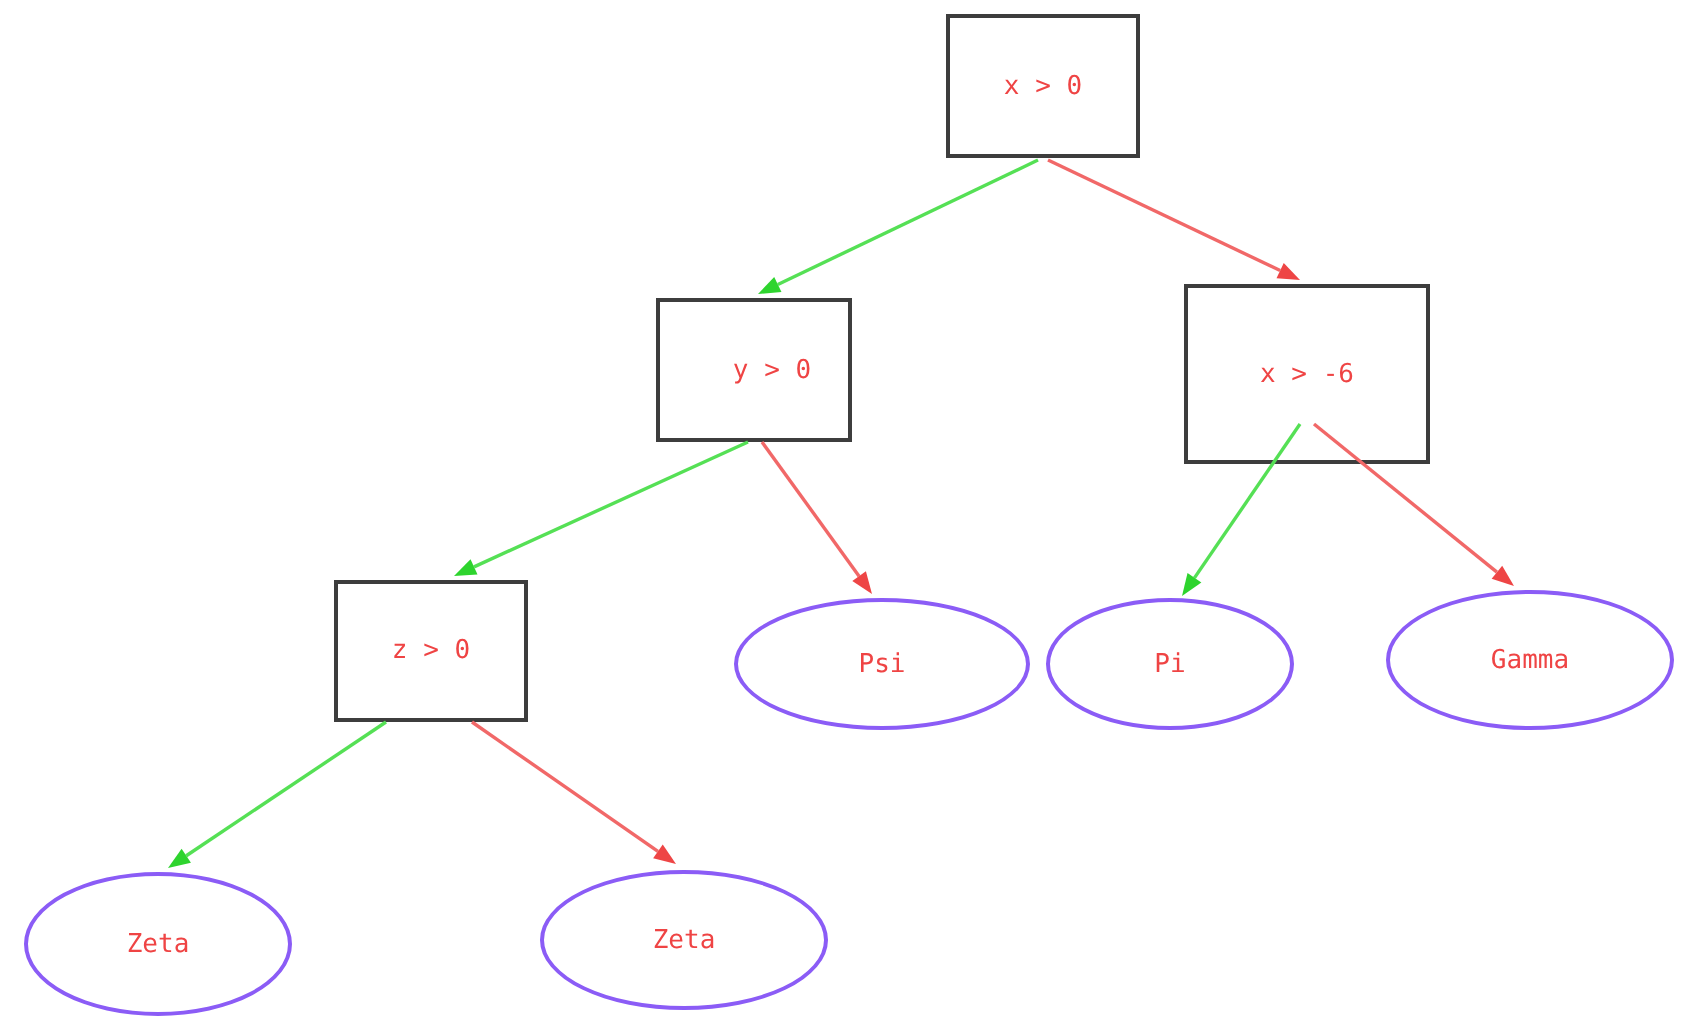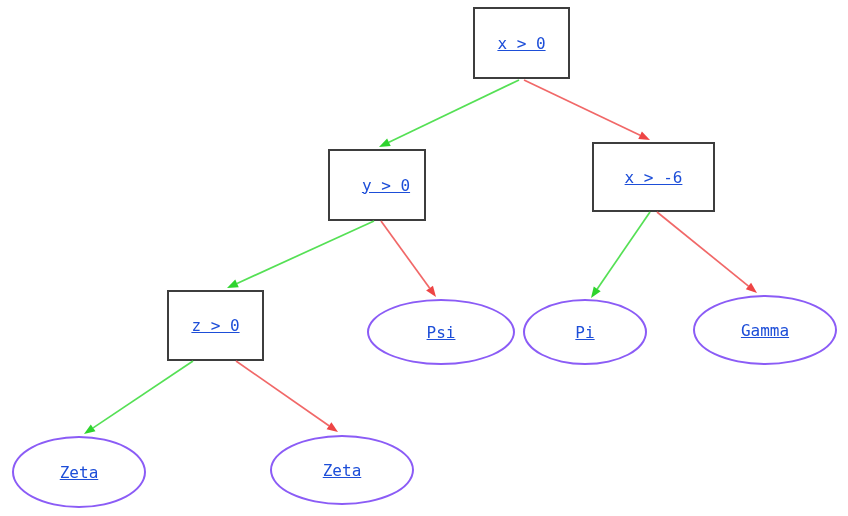--- a/index.html
+++ b/index.html
@@ -15,24 +15,23 @@
     overflow: hidden;
     font-family: "DejaVu Sans Mono", "Liberation Mono", monospace;
   }
   .node {
     position: absolute;
     box-sizing: border-box;
     display: flex;
     align-items: center;
     justify-content: center;
     background: #ffffff;
-    font-size: 16px;
-    color: #1d4ed8;
+    font-size: 13px;
+    color: #ef4444;
     white-space: pre;
-    text-decoration: underline;
   }
   .node.rect {
     border: 2px solid #3d3d3d;
   }
   .node.ellipse {
     border: 2px solid #8b5cf6;
     border-radius: 50%;
   }
   svg.edges-layer {
     position: absolute;
@@ -45,21 +44,21 @@
 </style>
 </head>
 <body>
 
 <div class="canvas">
 
   <div class="node rect" style="left:473px; top:7px;  width:97px;  height:72px;">x &gt; 0</div>
 
   <div class="node rect" style="left:328px; top:149px; width:98px;  height:72px;padding-left:18px;">y &gt; 0</div>
 
-  <div class="node rect" style="left:592px; top:142px; width:123px; height:70px;">x &gt; -6</div>
+  <div class="node rect" style="left:592px; top:142px; width:123px; height:90px;">x &gt; -6</div>
 
   <div class="node rect" style="left:167px; top:290px; width:97px; height:71px;">z &gt; 0</div>
 
   <div class="node ellipse" style="left:367px; top:299px; width:148px; height:66px;">Psi</div>
 
   <div class="node ellipse" style="left:523px; top:299px; width:124px; height:66px;">Pi</div>
 
   <div class="node ellipse" style="left:693px; top:295px; width:144px; height:70px;">Gamma</div>
 
   <div class="node ellipse" style="left:12px;  top:436px; width:134px; height:72px;">Zeta</div>

